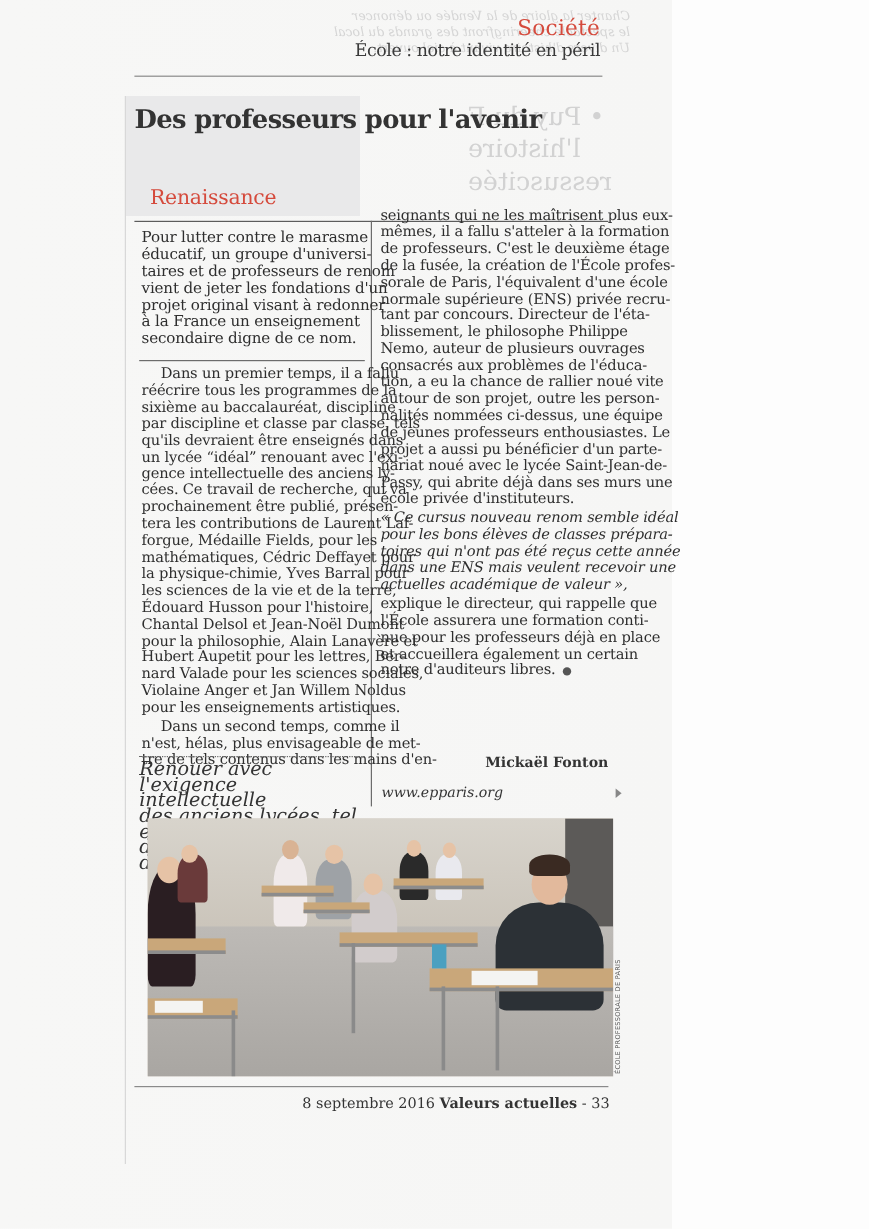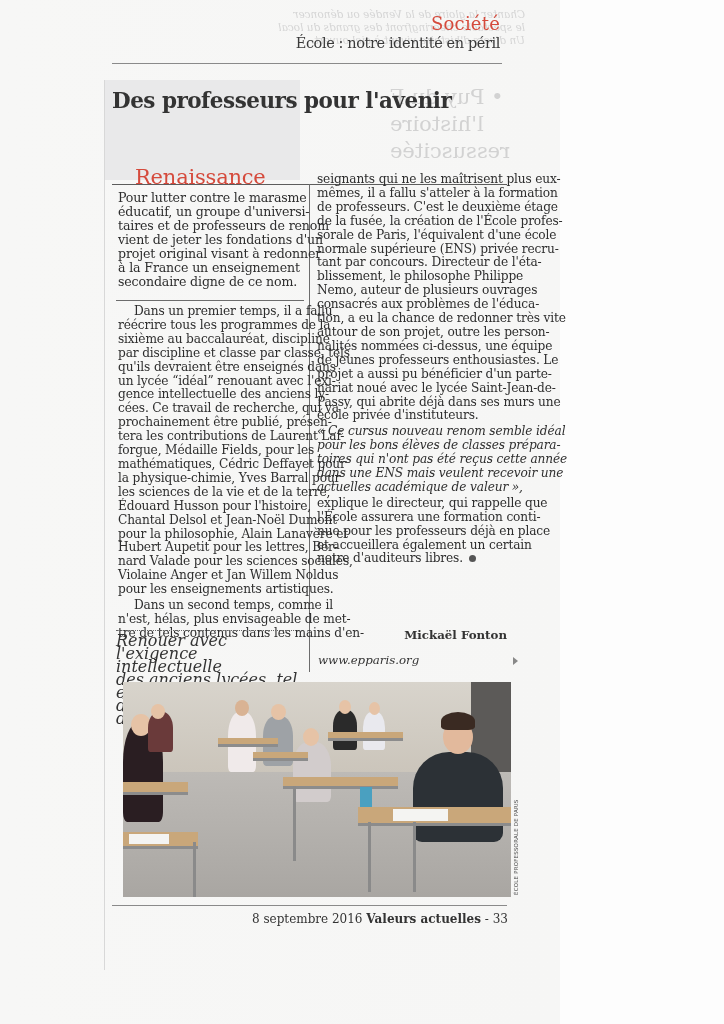--- a/index.html
+++ b/index.html
@@ -34,22 +34,22 @@
   .title-panel {
     position:absolute; left:105px; top:80px; width:195px; height:100px;
     background:#e9e9ea;
   }
   .title-panel-left-rule { position:absolute; left:104px; top:80px; width:1px; height:890px; background:#d8d8d8; }
   .headline {
     position:absolute; left:112px; top:88px; margin:0;
     font-size:21.5px; font-weight:bold; color:#333; letter-spacing:-0.5px; white-space:nowrap;
   }
   .rubric {
-    position:absolute; left:117px; top:147px; margin:18px;
-    font-size:21px; font-weight:normal; color:#d54a3c; letter-spacing:-0.2px;
+    position:absolute; left:117px; top:147px; margin:8px;
+    font-size:17px; font-weight:normal; color:#d54a3c; letter-spacing:-0.2px;
   }
   .body-rule { position:absolute; left:112px; top:184px; width:395px; height:1px; background:#5c5c5c; }
   .col-divider { position:absolute; left:309px; top:184px; width:1px; height:488px; background:#6c6c6c; }
 
   .col { position:absolute; font-size:12.2px; line-height:13.9px; color:#2e2e2e; letter-spacing:-0.15px; }
   .col p { margin:2px; }
   .col-left { left:116px; top:189px; width:188px; }
   .col-right { left:315px; top:171px; width:192px; }
   .chapo { font-size:12.6px; line-height:14px; }
   .indent { text-indent:16px; }
@@ -170,21 +170,21 @@
     <span class="line">seignants qui ne les maîtrisent plus eux-</span>
     <span class="line">mêmes, il a fallu s'atteler à la formation</span>
     <span class="line">de professeurs. C'est le deuxième étage</span>
     <span class="line">de la fusée, la création de l'École profes-</span>
     <span class="line">sorale de Paris, l'équivalent d'une école</span>
     <span class="line">normale supérieure (ENS) privée recru-</span>
     <span class="line">tant par concours. Directeur de l'éta-</span>
     <span class="line">blissement, le philosophe Philippe</span>
     <span class="line">Nemo, auteur de plusieurs ouvrages</span>
     <span class="line">consacrés aux problèmes de l'éduca-</span>
-    <span class="line">tion, a eu la chance de redonner très vite</span>
+    <span class="line">tion, a eu la chance de rallier noué vite</span>
     <span class="line">autour de son projet, outre les person-</span>
     <span class="line">nalités nommées ci-dessus, une équipe</span>
     <span class="line">de jeunes professeurs enthousiastes. Le</span>
     <span class="line">projet a aussi pu bénéficier d'un parte-</span>
     <span class="line">nariat noué avec le lycée Saint-Jean-de-</span>
     <span class="line">Passy, qui abrite déjà dans ses murs une</span>
     <span class="line">école privée d'instituteurs.</span>
   </p>
   <p class="ital">
     <span class="line">« Ce cursus nouveau renom semble idéal</span>

